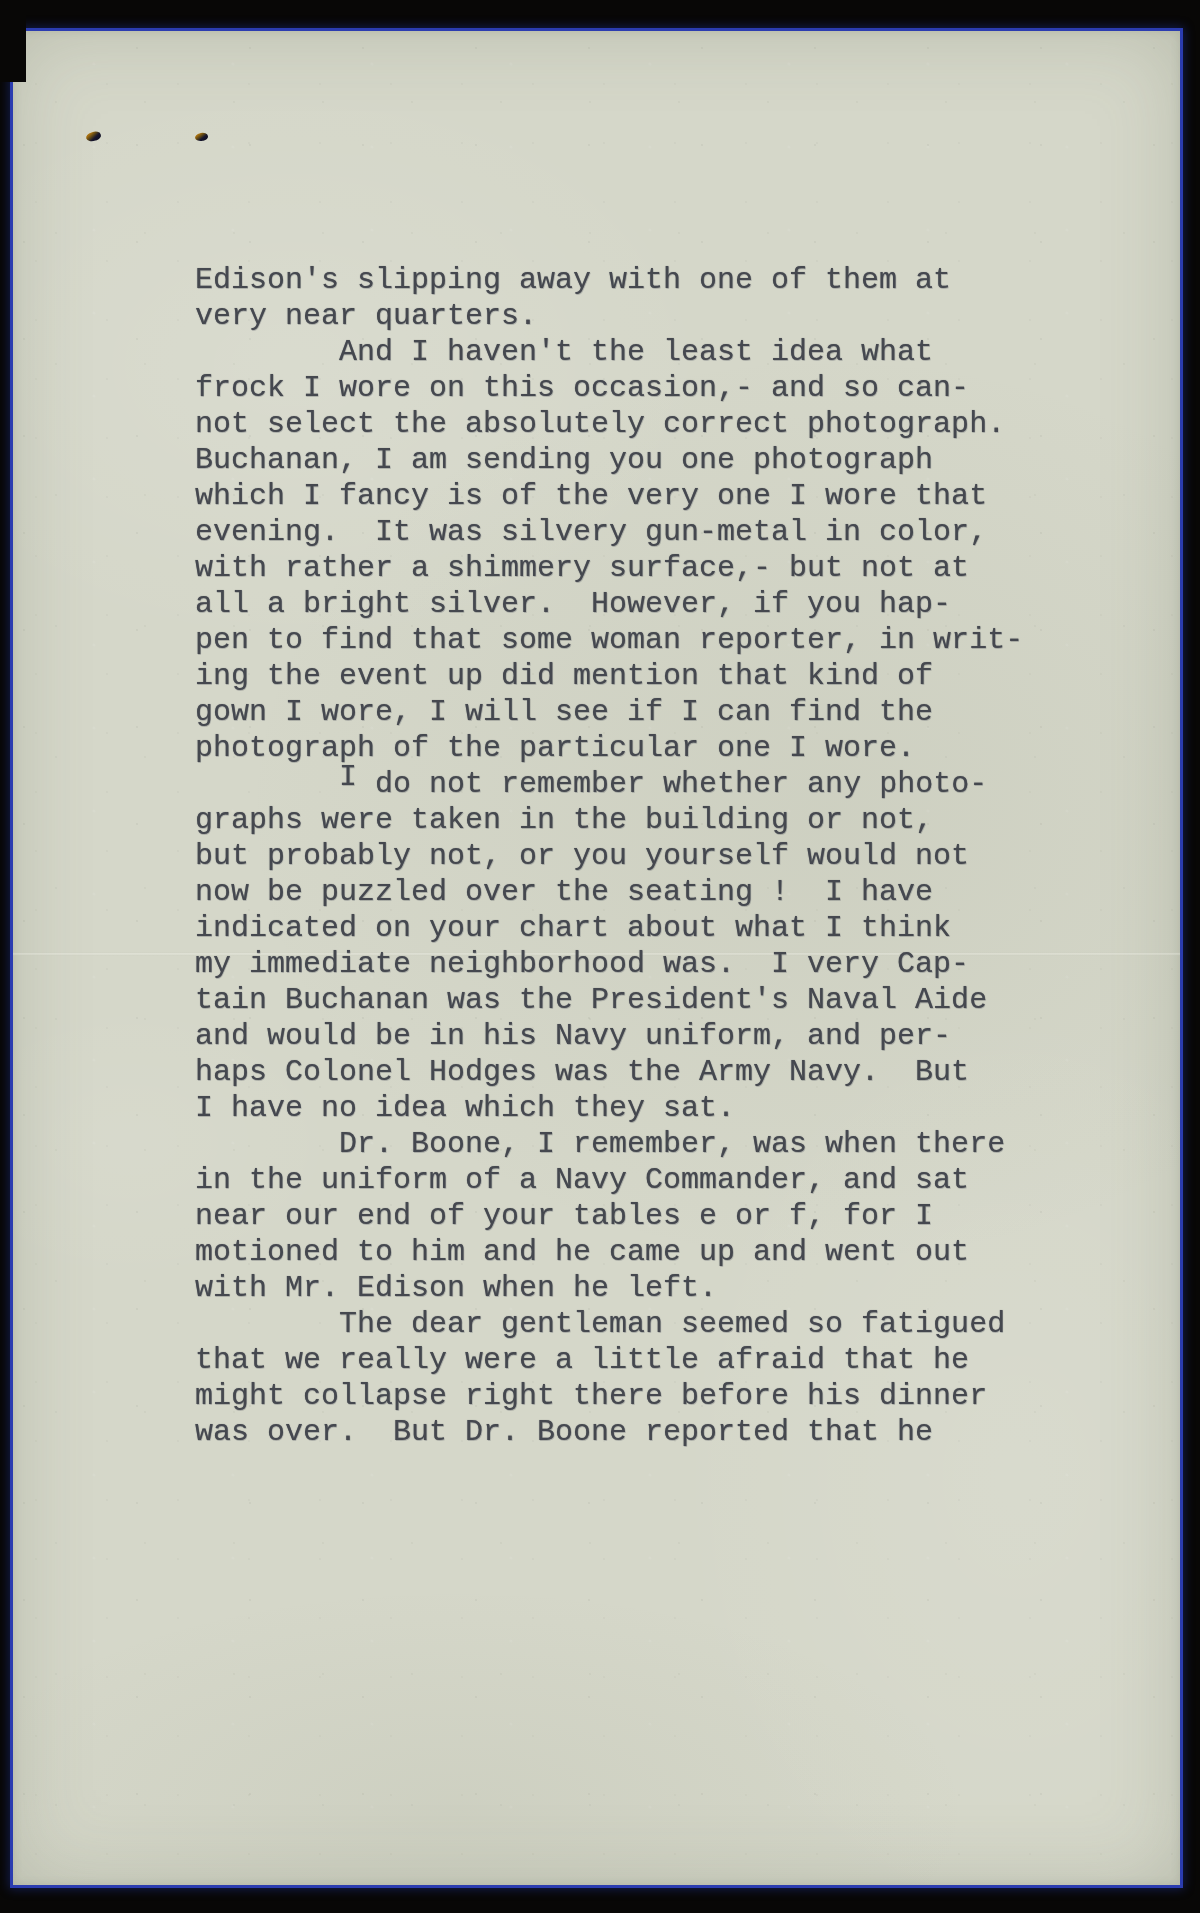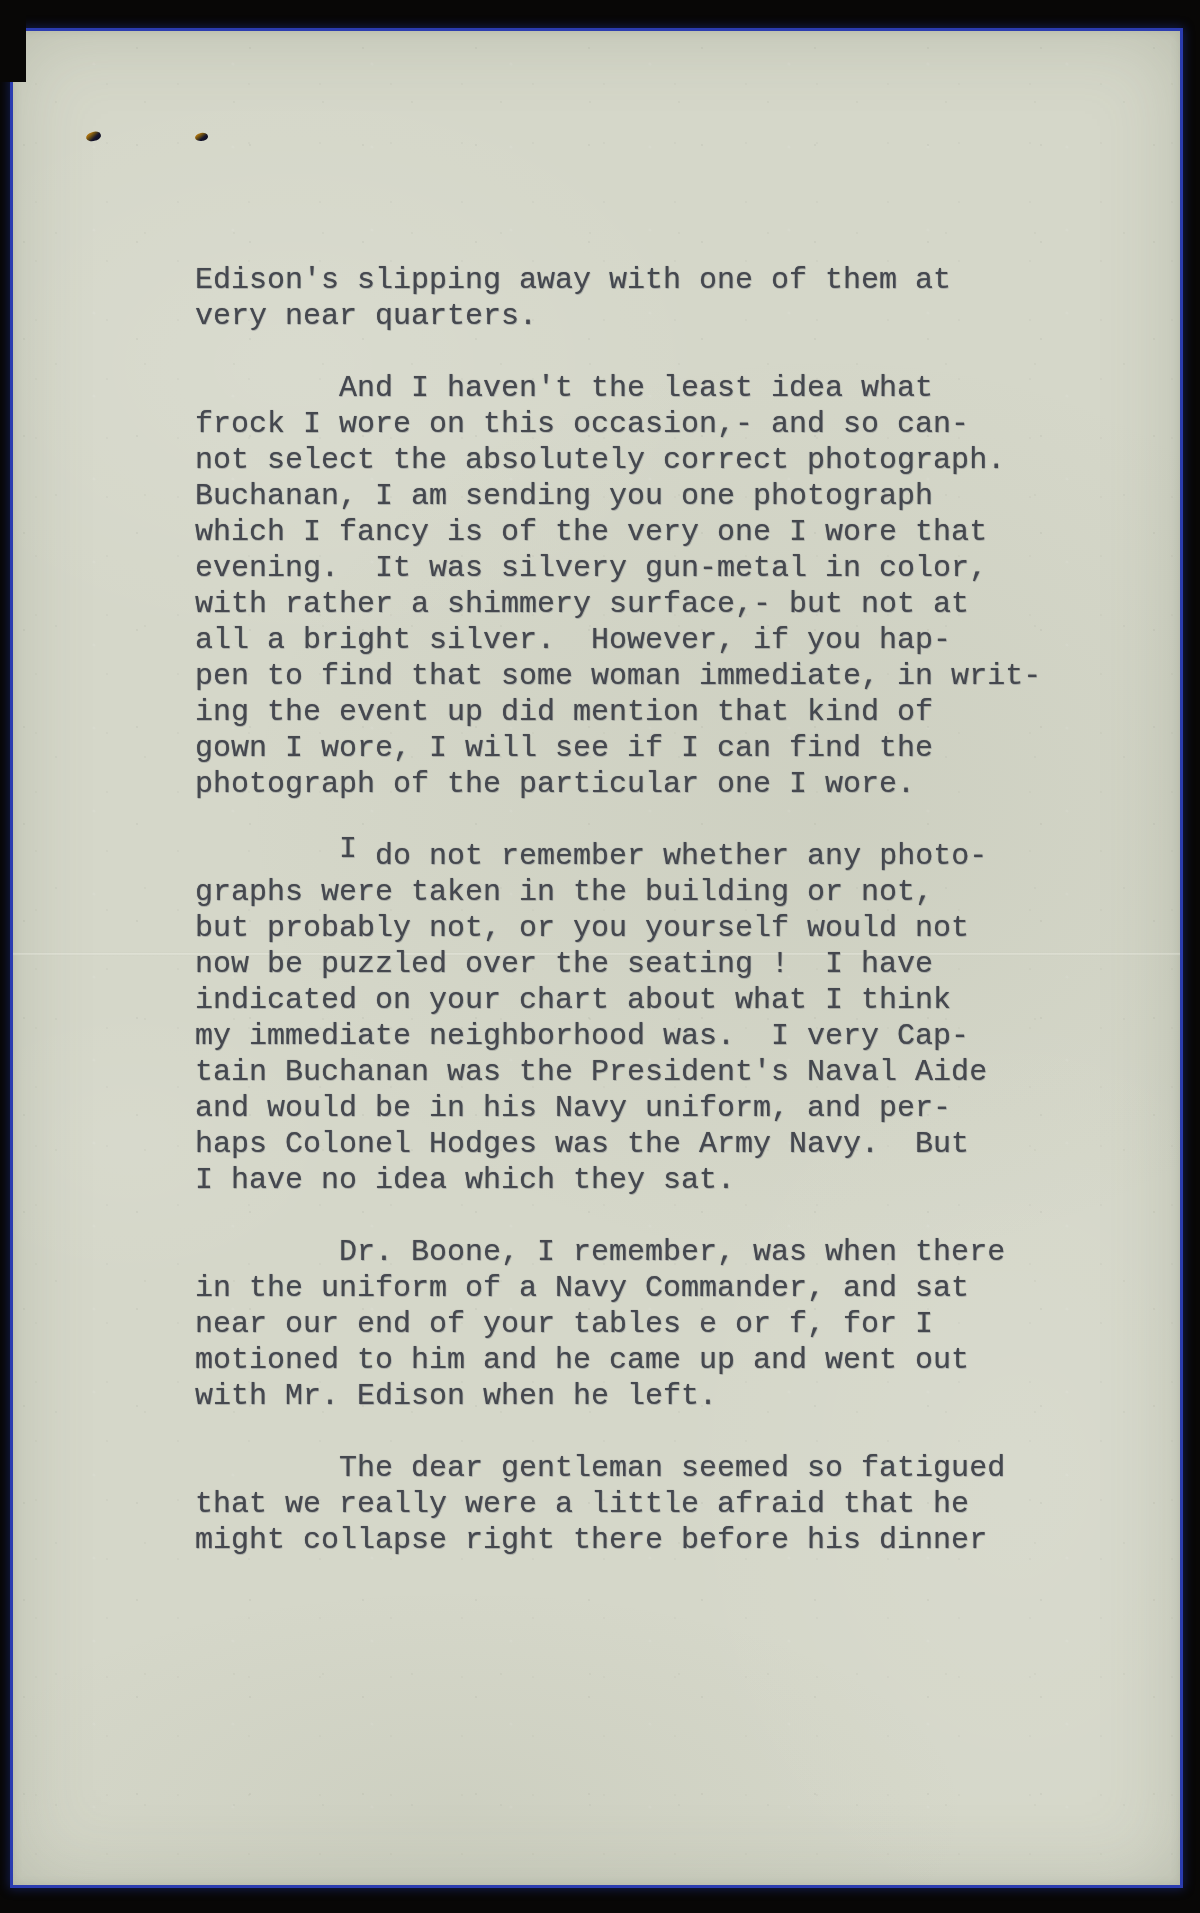--- a/index.html
+++ b/index.html
@@ -62,21 +62,21 @@
     top: 262px;
     font-size: 30px;
     line-height: 36px;
     color: #45484f;
     text-shadow:
       0 0 1px rgba(66,70,80,0.60),
       0.6px 0.6px 0 rgba(66,70,80,0.22);
     letter-spacing: 0;
   }
   .para { margin: 0; }
-  .para + .para { margin-top: 36px; }
+  .para + .para { }
   .line { white-space: pre; }
   .raised {
     display: inline-block;
     transform: translateY(-7px);
   }
   .ink-speck {
     position: absolute;
     width: 15px;
     height: 9px;
     background: linear-gradient(155deg, #a8700f 20%, #5a4518 42%, #17162e 62%, #0c0c1c 100%);
@@ -114,21 +114,21 @@
       </div>
       <div class="para">
         <div class="line">        And I haven't the least idea what</div>
         <div class="line">frock I wore on this occasion,- and so can-</div>
         <div class="line">not select the absolutely correct photograph.</div>
         <div class="line">Buchanan, I am sending you one photograph</div>
         <div class="line">which I fancy is of the very one I wore that</div>
         <div class="line">evening.  It was silvery gun-metal in color,</div>
         <div class="line">with rather a shimmery surface,- but not at</div>
         <div class="line">all a bright silver.  However, if you hap-</div>
-        <div class="line">pen to find that some woman immediate, in writ-</div>
+        <div class="line">pen to find that some woman reporter, in writ-</div>
         <div class="line">ing the event up did mention that kind of</div>
         <div class="line">gown I wore, I will see if I can find the</div>
         <div class="line">photograph of the particular one I wore.</div>
       </div>
       <div class="para">
         <div class="line">        <span class="raised">I</span> do not remember whether any photo-</div>
         <div class="line">graphs were taken in the building or not,</div>
         <div class="line">but probably not, or you yourself would not</div>
         <div class="line">now be puzzled over the seating !  I have</div>
         <div class="line">indicated on your chart about what I think</div>
@@ -142,15 +142,16 @@
         <div class="line">        Dr. Boone, I remember, was when there</div>
         <div class="line">in the uniform of a Navy Commander, and sat</div>
         <div class="line">near our end of your tables e or f, for I</div>
         <div class="line">motioned to him and he came up and went out</div>
         <div class="line">with Mr. Edison when he left.</div>
       </div>
       <div class="para">
         <div class="line">        The dear gentleman seemed so fatigued</div>
         <div class="line">that we really were a little afraid that he</div>
         <div class="line">might collapse right there before his dinner</div>
+        <div class="line">was over.  But Dr. Boone reported that he</div>
       </div>
     </div>
 </div>
 
 </body></html>

